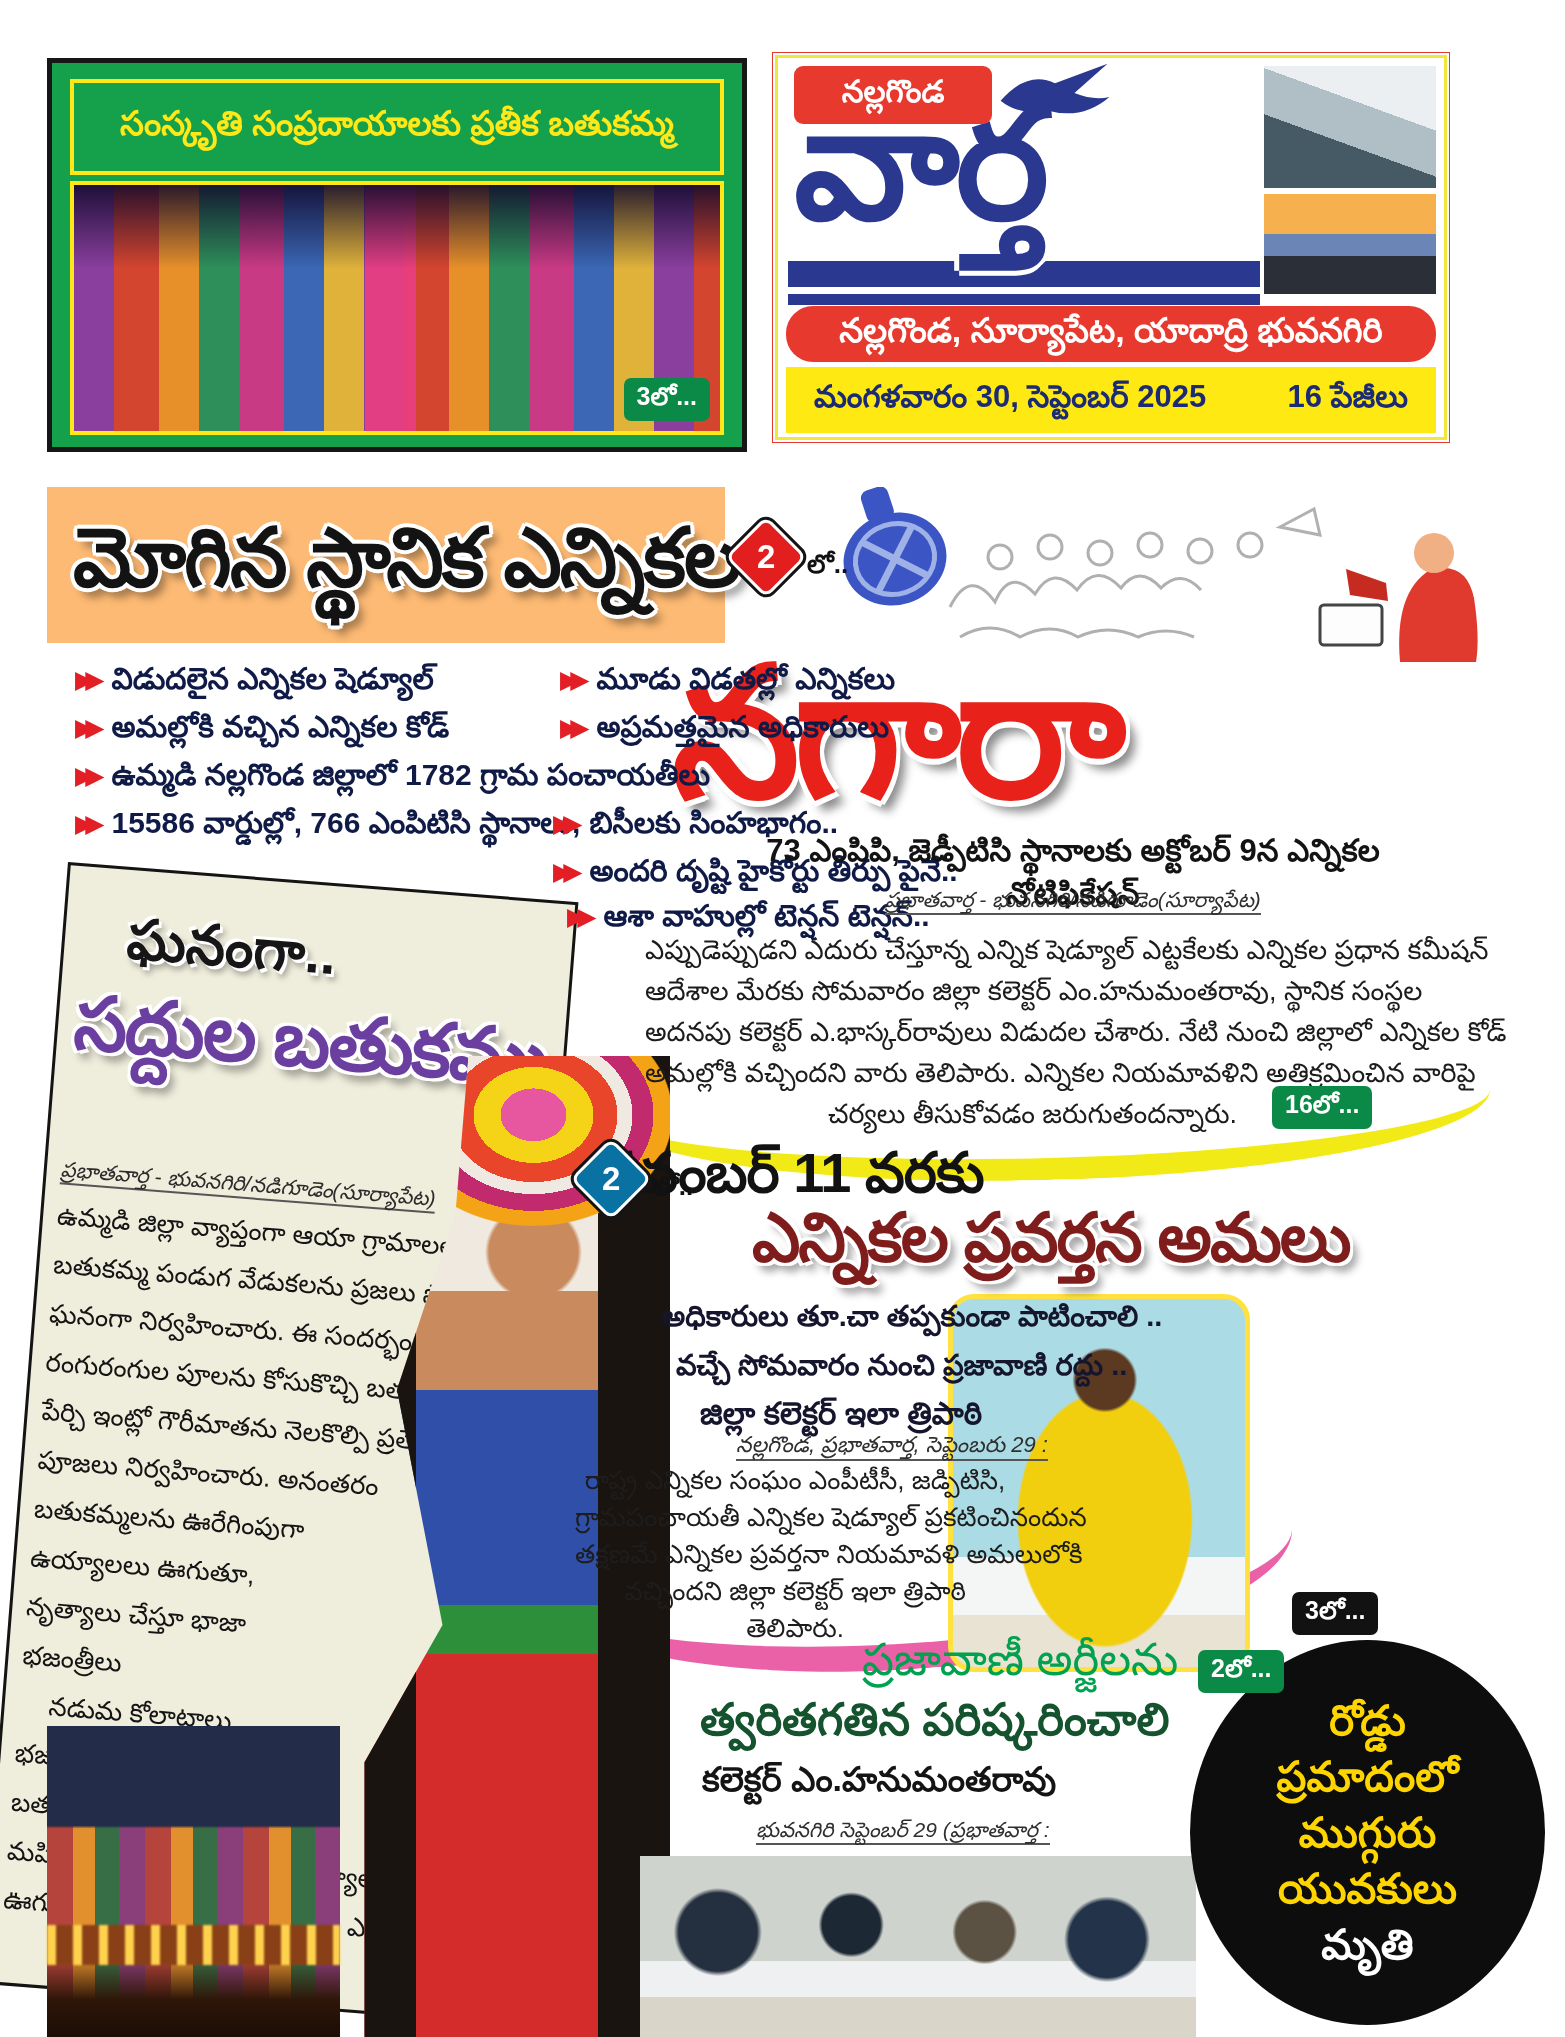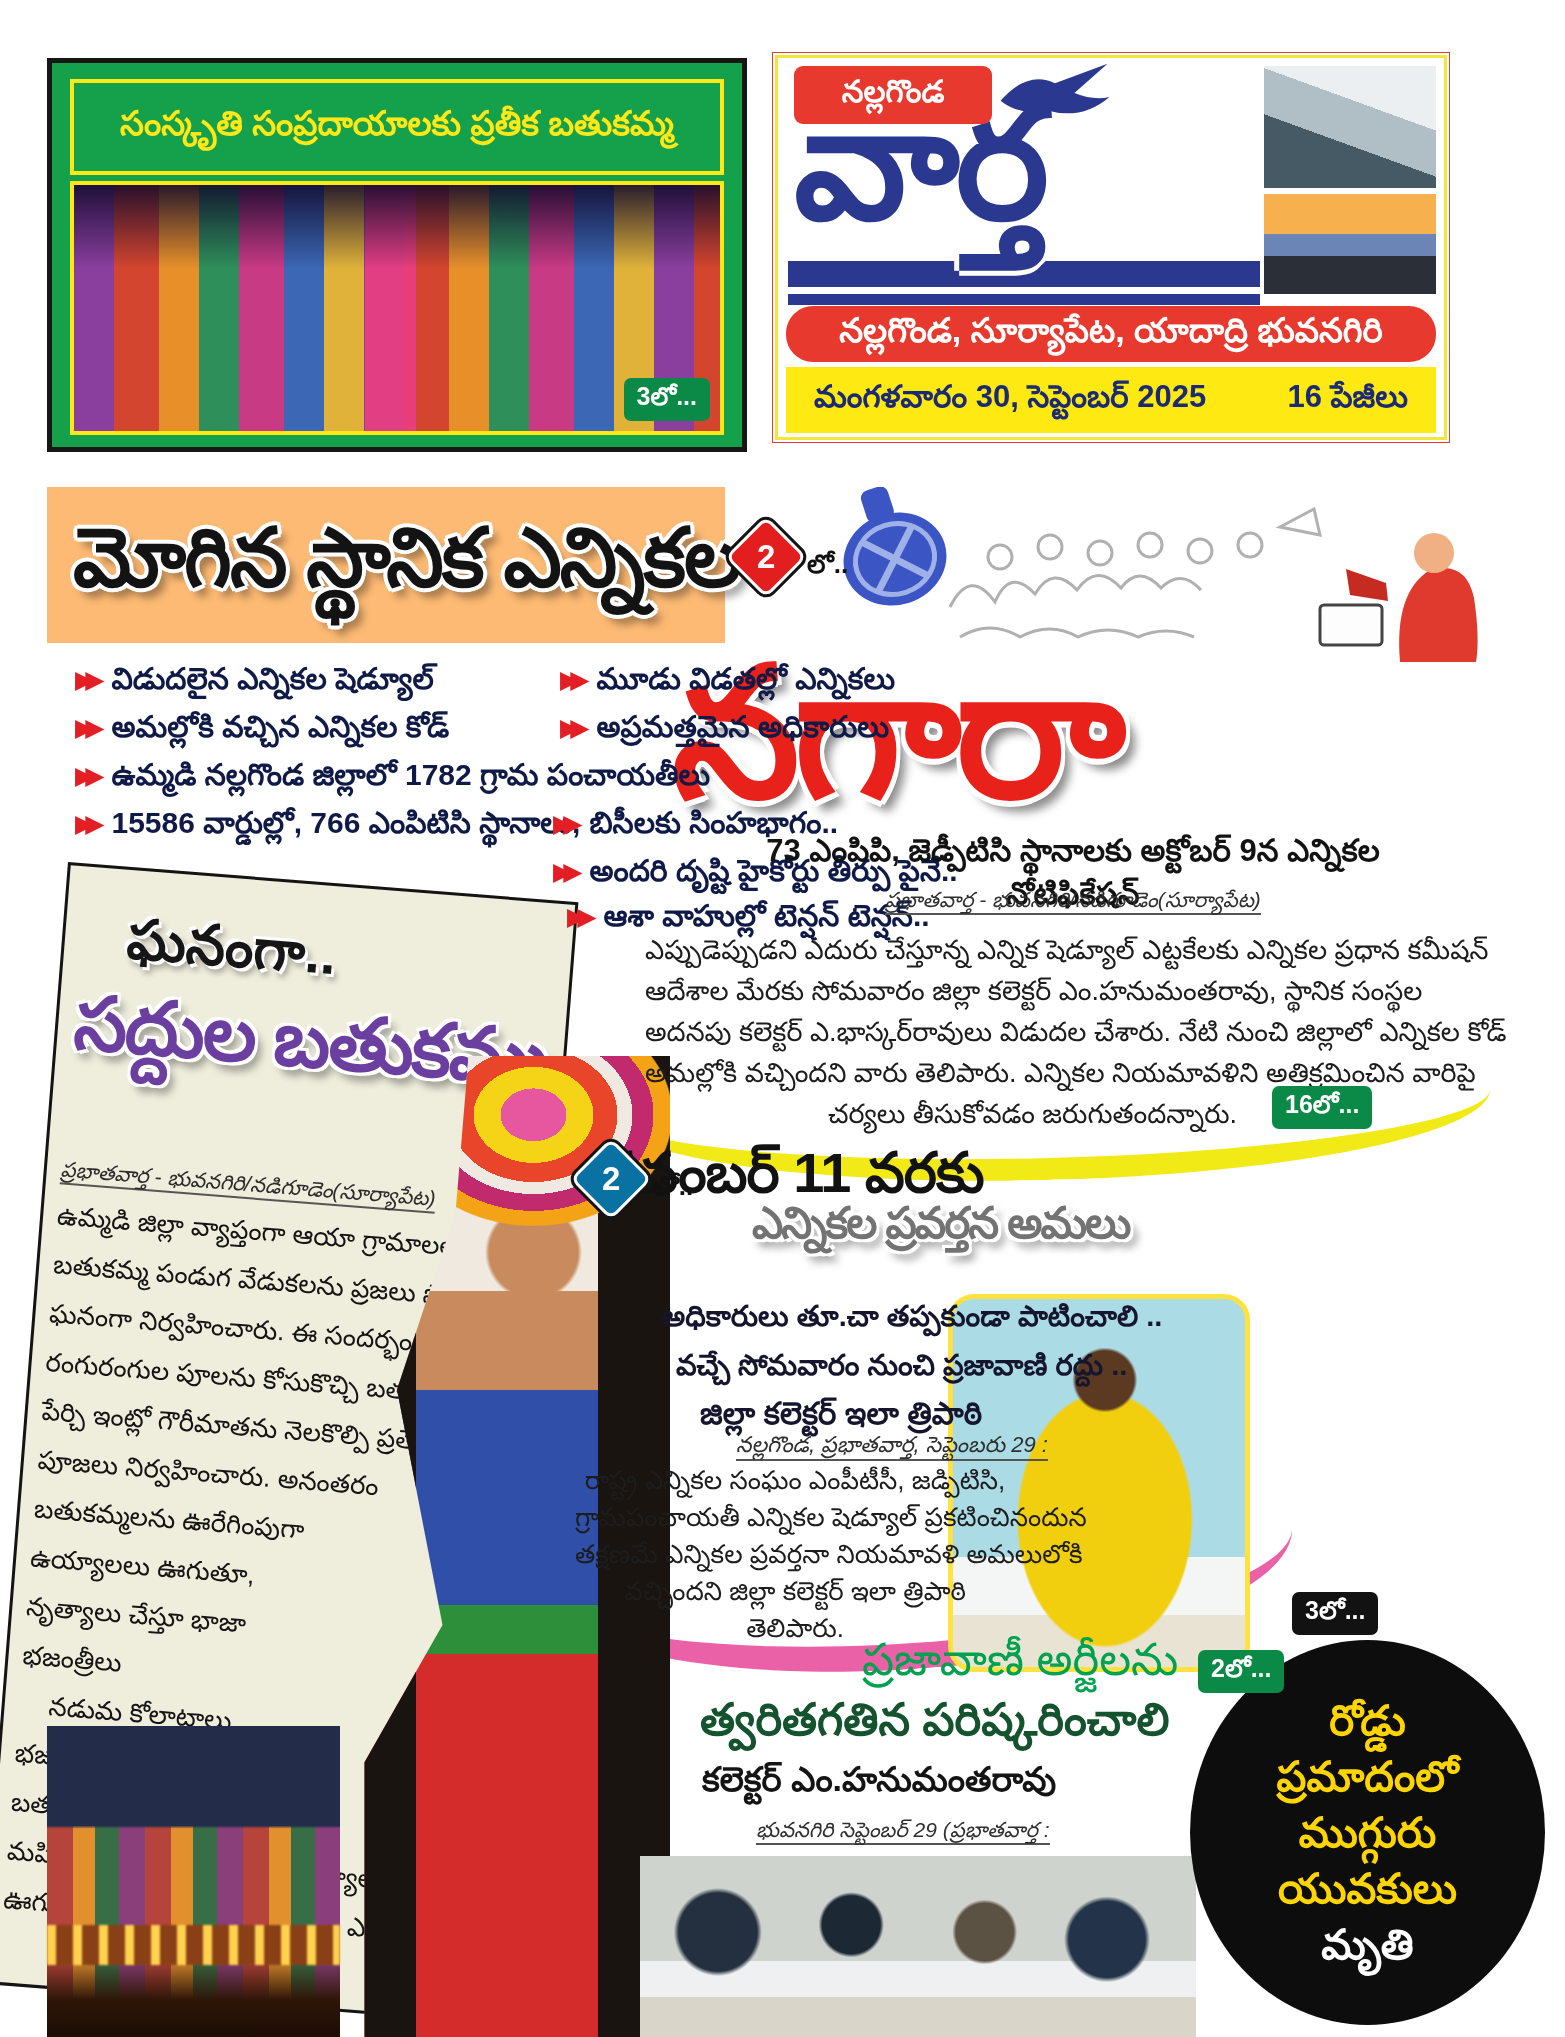--- a/index.html
+++ b/index.html
@@ -78,21 +78,21 @@
 
   
   #swoosh-y{left:605px;top:1022px;width:885px;height:136px;border-radius:50%;
     border-bottom:22px solid #f2ea16;transform:rotate(-1.5deg);z-index:1;}
   #swoosh-p{left:528px;top:1438px;width:765px;height:205px;border-radius:50%;
     border-bottom:26px solid #e8509f;transform:rotate(-4deg);opacity:.9;z-index:1;}
 
   
   #badge16{left:1272px;top:1086px;z-index:6;}
   #code-title1{left:600px;top:1140px;font-size:56px;font-weight:bold;color:#121212;white-space:nowrap;z-index:4;letter-spacing:-1px;}
-  #code-title2{left:752px;top:1198px;font-size:44px;font-weight:bold;color:#737373;white-space:nowrap;z-index:4;letter-spacing:-2px;
+  #code-title2{left:752px;top:1198px;font-size:68px;font-weight:bold;color:#7f1d1d;white-space:nowrap;z-index:4;letter-spacing:-2px;
     text-shadow:-3px -3px 0 #fff,3px -3px 0 #fff,-3px 3px 0 #fff,3px 3px 0 #fff,6px 8px 8px rgba(0,0,0,.45);}
   .code-point{position:absolute;font-size:29px;font-weight:bold;color:#15152e;white-space:nowrap;z-index:4;}
   #cp0{left:662px;top:1300px;} #cp1{left:676px;top:1349px;text-align:center;} #cp2{left:700px;top:1396px;font-size:31px;}
   #code-byline{left:612px;top:1432px;width:560px;text-align:center;font-size:22px;font-style:italic;color:#2f2f2f;z-index:4;}
   #code-byline span{border-bottom:2px solid #555;padding-bottom:2px;}
   #code-body{left:575px;top:1462px;width:440px;z-index:4;}
   #code-body .bline{text-align:center;font-size:26px;color:#1d1d1d;line-height:37px;white-space:nowrap;}
 
   #photo-official{left:948px;top:1294px;width:292px;height:368px;border:5px solid #ffe23f;border-radius:26px;z-index:3;
     background:

